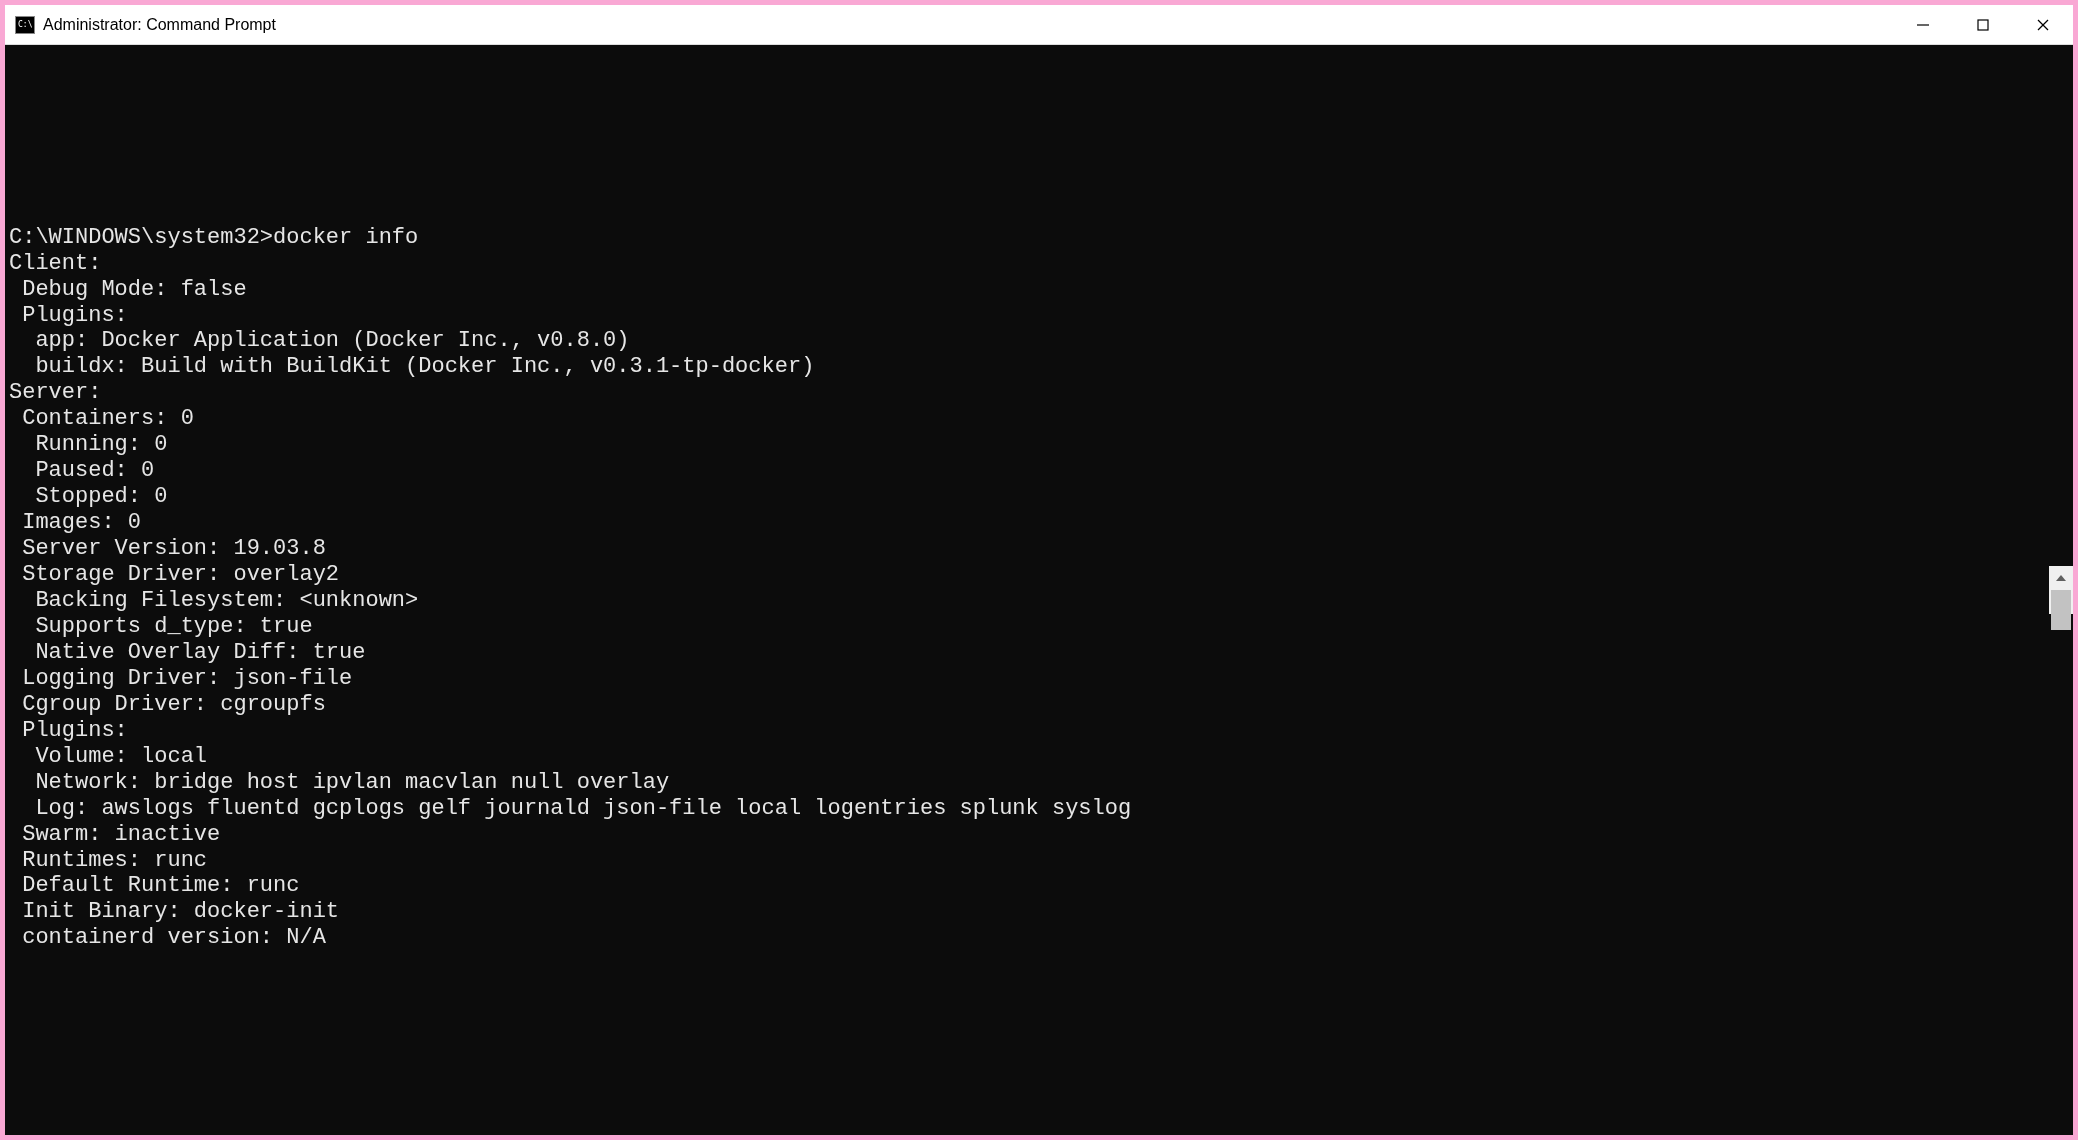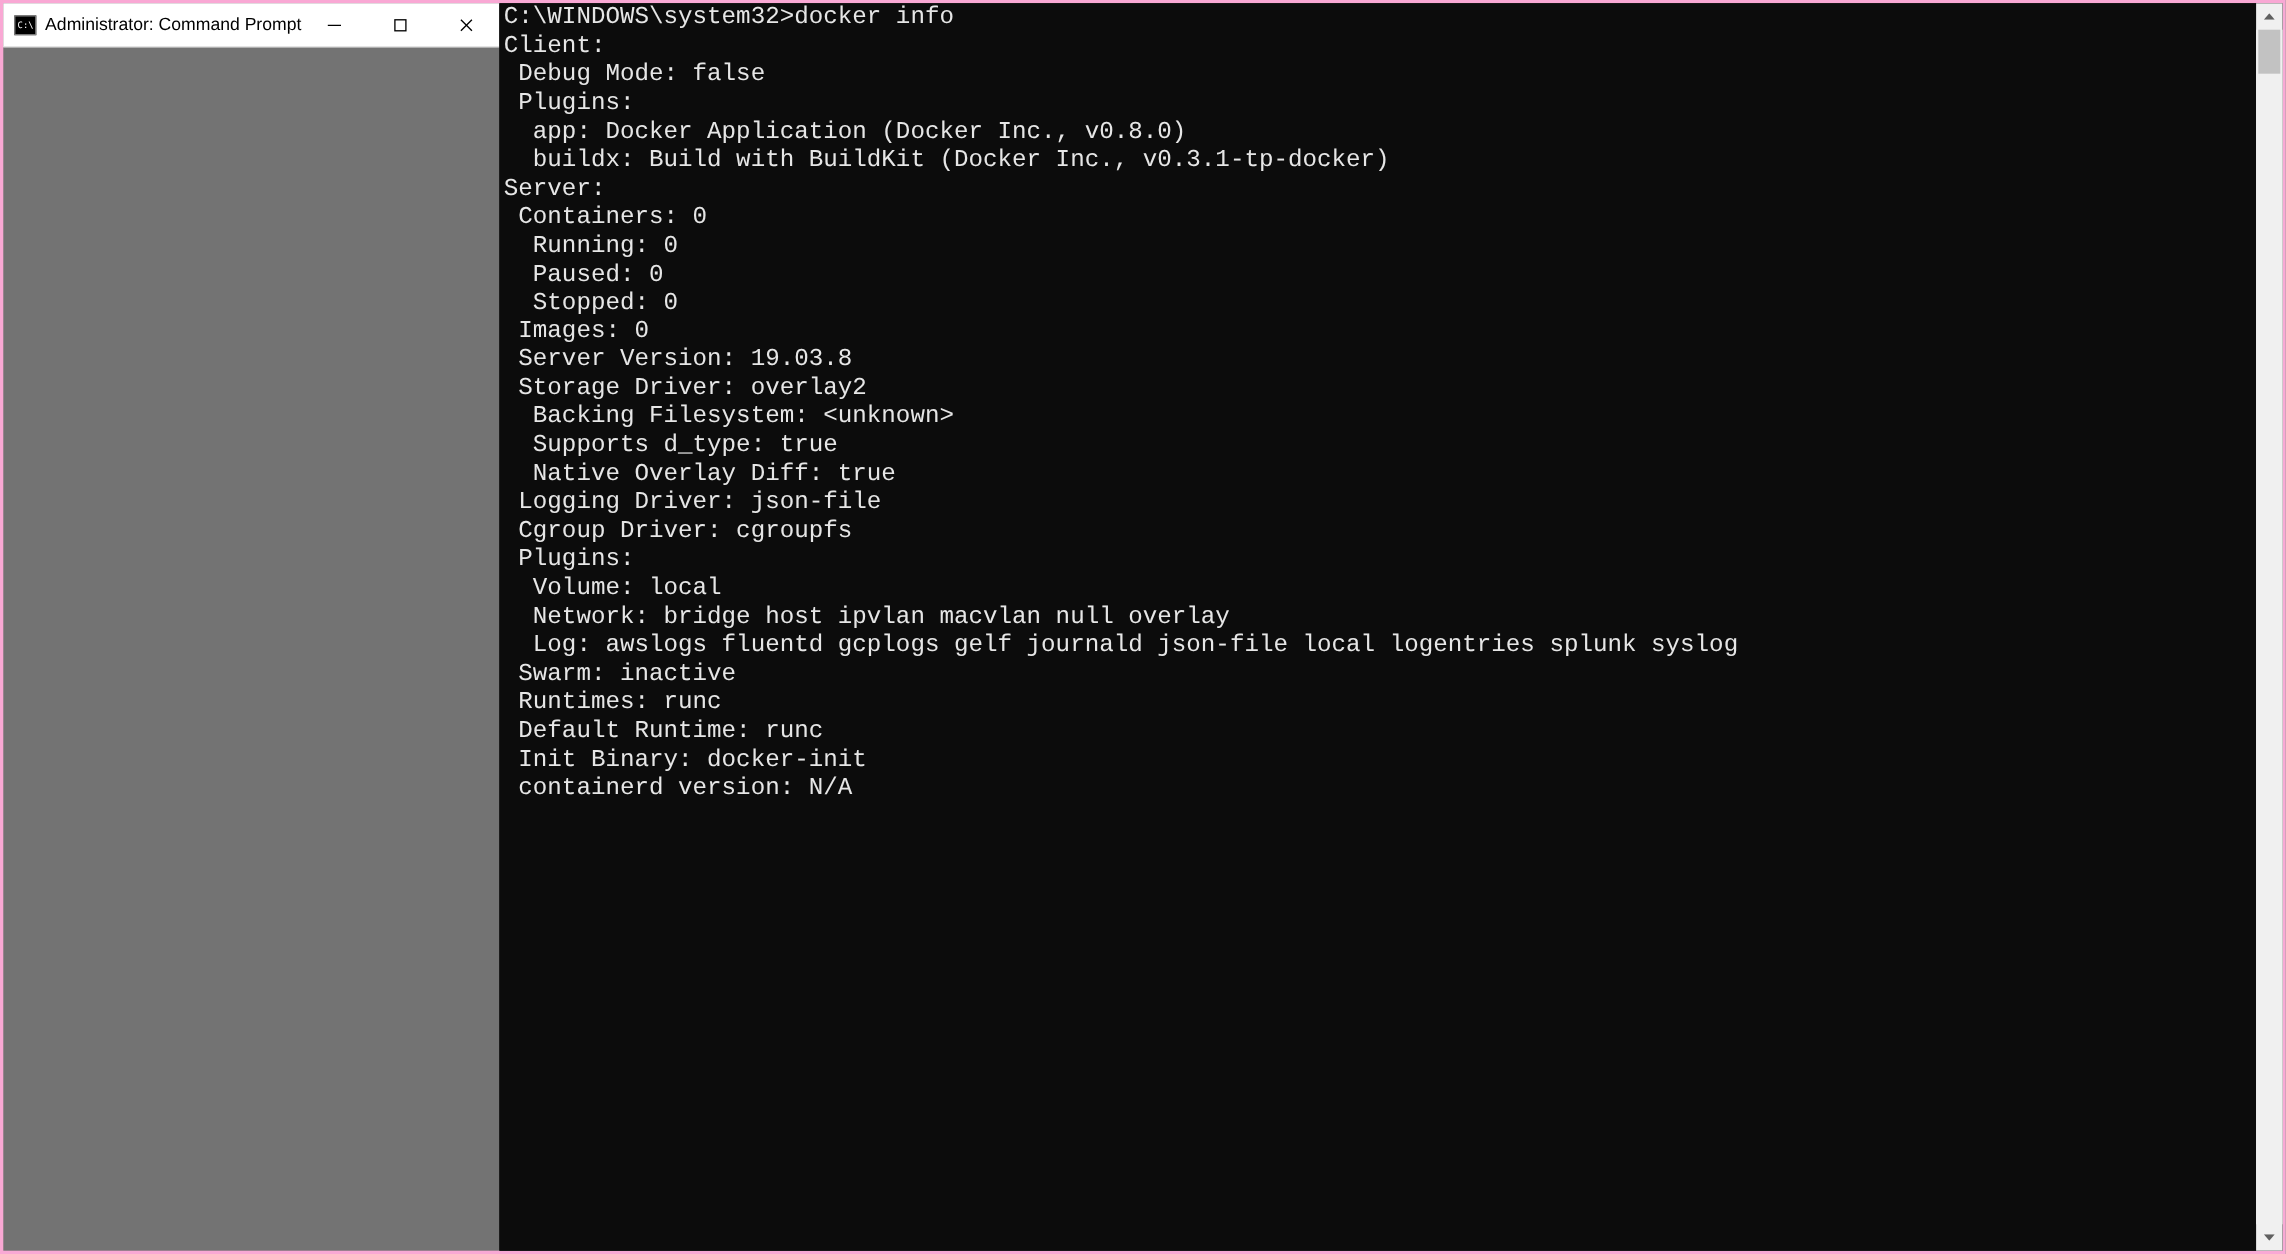--- a/index.html
+++ b/index.html
@@ -8,23 +8,24 @@
       box-sizing: border-box;
     }
     body {
       font-family: "Segoe UI", Tahoma, sans-serif;
       background: #fff;
       overflow: hidden;
     }
     .window {
       width: 100vw;
       height: 100vh;
-      border: 3px solid #f9a8d4;
+      border: 5px solid #f9a8d4;
       display: flex;
-      background: #737373;
+      flex-direction: column;
+      background: #fde047;
     }
     .titlebar {
       height: 40px;
       background: #fff;
       display: flex;
       align-items: center;
       border-bottom: 1px solid #ddd;
       flex-shrink: 0;
     }
     .titlebar-icon {
@@ -66,20 +67,21 @@
     }
     .titlebar-btn svg {
       width: 14px;
       height: 14px;
     }
     .content-area {
       flex: 1;
       display: flex;
       background: #0c0c0c;
       min-height: 0;
+      align-items: center;
     }
     .terminal {
       flex: 1;
       background: #0c0c0c;
       color: #e6e6e6;
       font-family: Consolas, "Courier New", monospace;
       font-size: 22px;
       line-height: 1.18;
       padding: 0 4px 4px 4px;
       white-space: pre;

